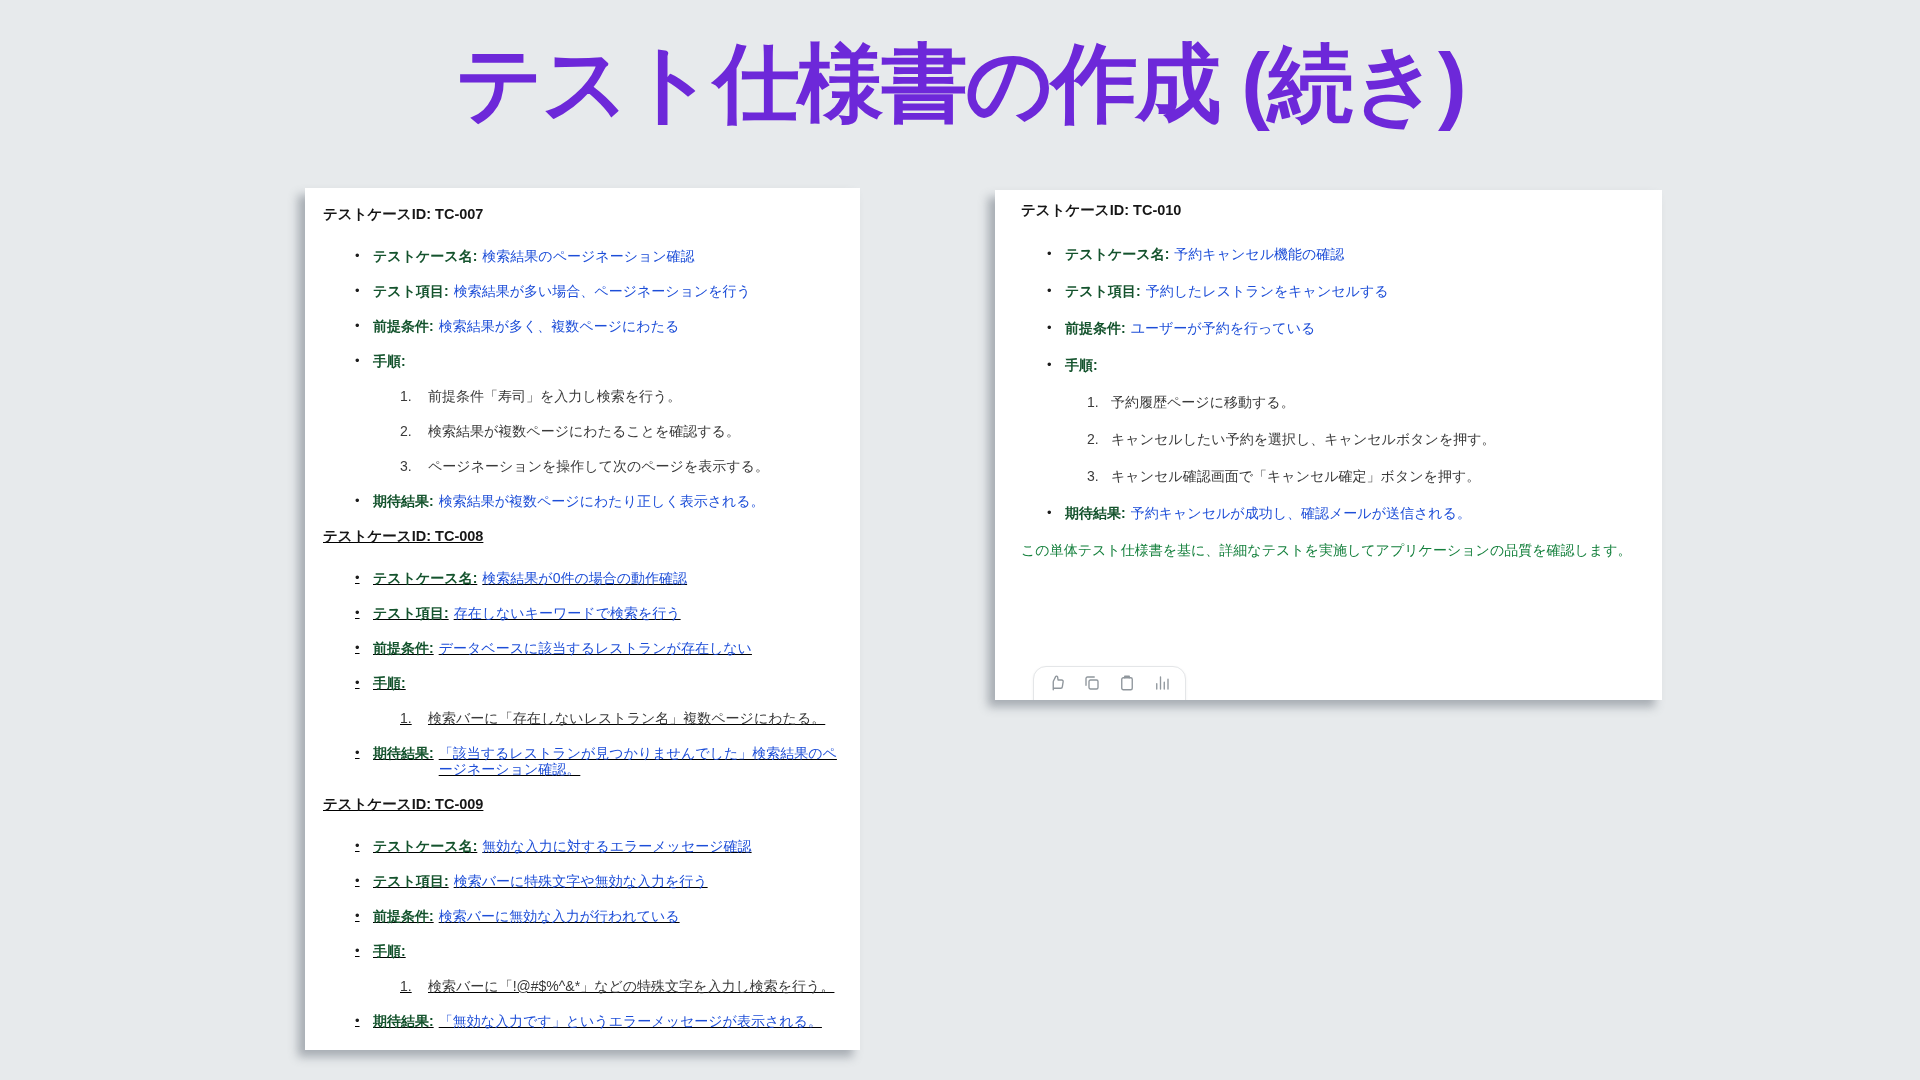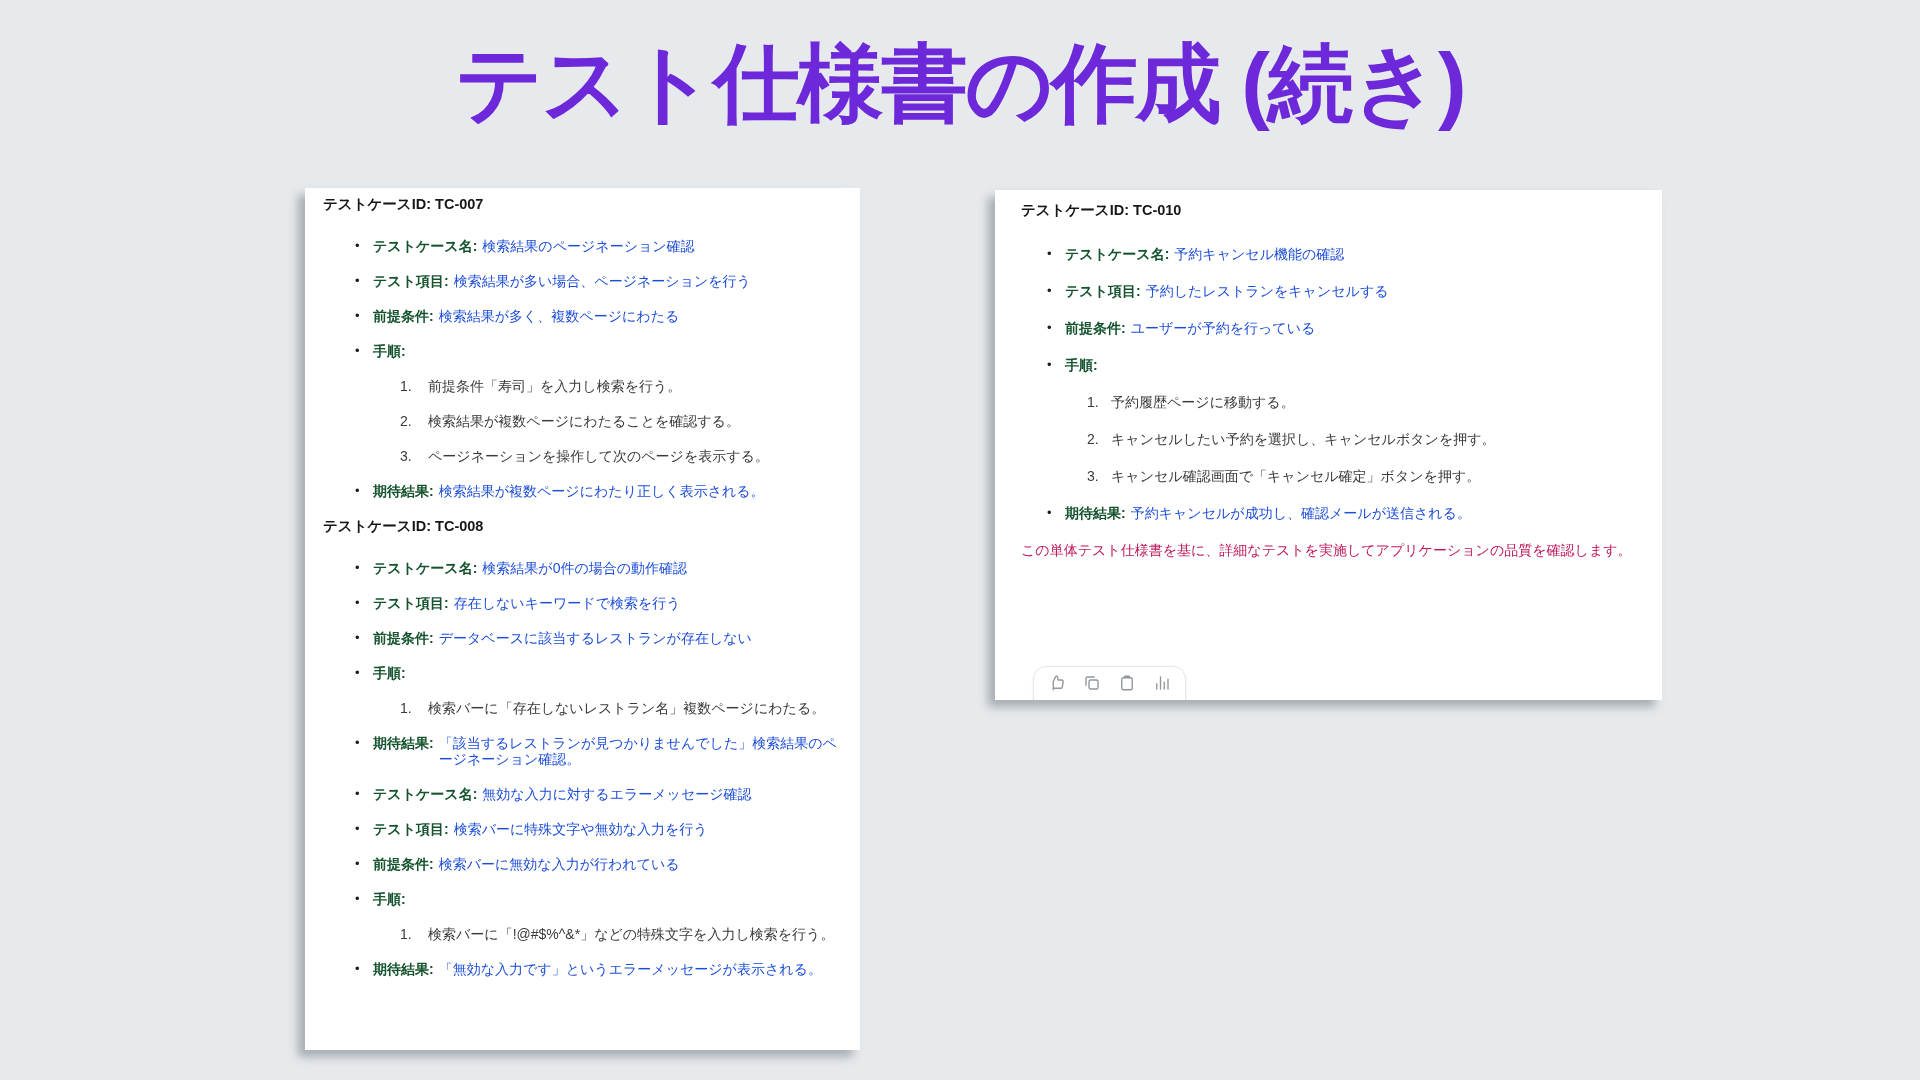--- a/index.html
+++ b/index.html
@@ -14,31 +14,31 @@
     font-size:86px;font-weight:900;letter-spacing:-2px;
     color:#6d28d9;line-height:1.15;
   }
   .panel{
     position:absolute;background:#ffffff;box-sizing:border-box;
     box-shadow:-7px 7px 9px rgba(90,100,110,0.45);
     overflow:hidden;
   }
   .panel.left{
     left:305px;top:188px;width:555px;height:862px;
-    padding:8px 14px 0 18px;
+    padding:18px 14px 0 18px;
   }
   .panel.right{
     left:995px;top:190px;width:667px;height:510px;
     padding:12px 20px 0 14px;
   }
   .panel.right .panel-content,
   .panel.right .footer-note{margin-left:12px;}
 
   .tc{margin:0;}
-  .tc + .tc{margin-top:12px;}
+  .tc + .tc{margin-top:12px;text-decoration:underline;}
   .tc-id{
     margin:0 0 26px 0;
     font-size:14.5px;font-weight:700;color:#161616;line-height:16px;
   }
   .row{font-size:14px;line-height:16px;color:#3a3a3a;display:flex;align-items:flex-start;}
   .panel.left  .row{margin-bottom:19px;}
   .panel.right .row{margin-bottom:21px;}
   .panel.right .tc-id{margin-bottom:28px;}
 
   .brow{padding-left:32px;}
@@ -46,21 +46,21 @@
   .dot{width:18px;flex:0 0 18px;color:#1c1c1c;font-size:13px;}
   .blabel{font-weight:700;color:#14532d;margin-right:5px;white-space:nowrap;}
   .btext{color:#1d4ed8;}
 
   .srow{padding-left:77px;}
   .panel.right .srow{padding-left:66px;}
   .snum{width:28px;flex:0 0 28px;}
   .panel.right .snum{width:24px;flex:0 0 24px;}
 
   .footer-note{
-    font-size:14px;line-height:16px;color:#be185d;margin-top:6px;
+    font-size:14px;line-height:16px;color:#15803d;margin-top:6px;
   }
   .action-bar{
     position:absolute;left:38px;bottom:-22px;height:40px;
     background:#fff;border:1px solid #e4e6e8;border-radius:13px;
     display:flex;align-items:flex-start;gap:17px;padding:7px 14px;
     box-shadow:0 1px 3px rgba(0,0,0,0.06);
   }
   .action-btn{
     background:none;border:none;padding:0;margin:0;cursor:pointer;
     width:18px;height:18px;color:#8f969c;
@@ -140,20 +140,21 @@
           <span class="snum">1.</span>
           <span class="stext">検索バーに「存在しないレストラン名」複数ページにわたる。</span>
         </div>
         <div class="row brow">
           <span class="dot">•</span>
           <span class="blabel">期待結果:</span>
           <span class="btext">「該当するレストランが見つかりませんでした」検索結果のページネーション確認。</span>
         </div>
       </article>
       <article class="tc">
+        <h2 class="tc-id">テストケースID: TC-009</h2>
         <div class="row brow">
           <span class="dot">•</span>
           <span class="blabel">テストケース名:</span>
           <span class="btext">無効な入力に対するエラーメッセージ確認</span>
         </div>
         <div class="row brow">
           <span class="dot">•</span>
           <span class="blabel">テスト項目:</span>
           <span class="btext">検索バーに特殊文字や無効な入力を行う</span>
         </div>

